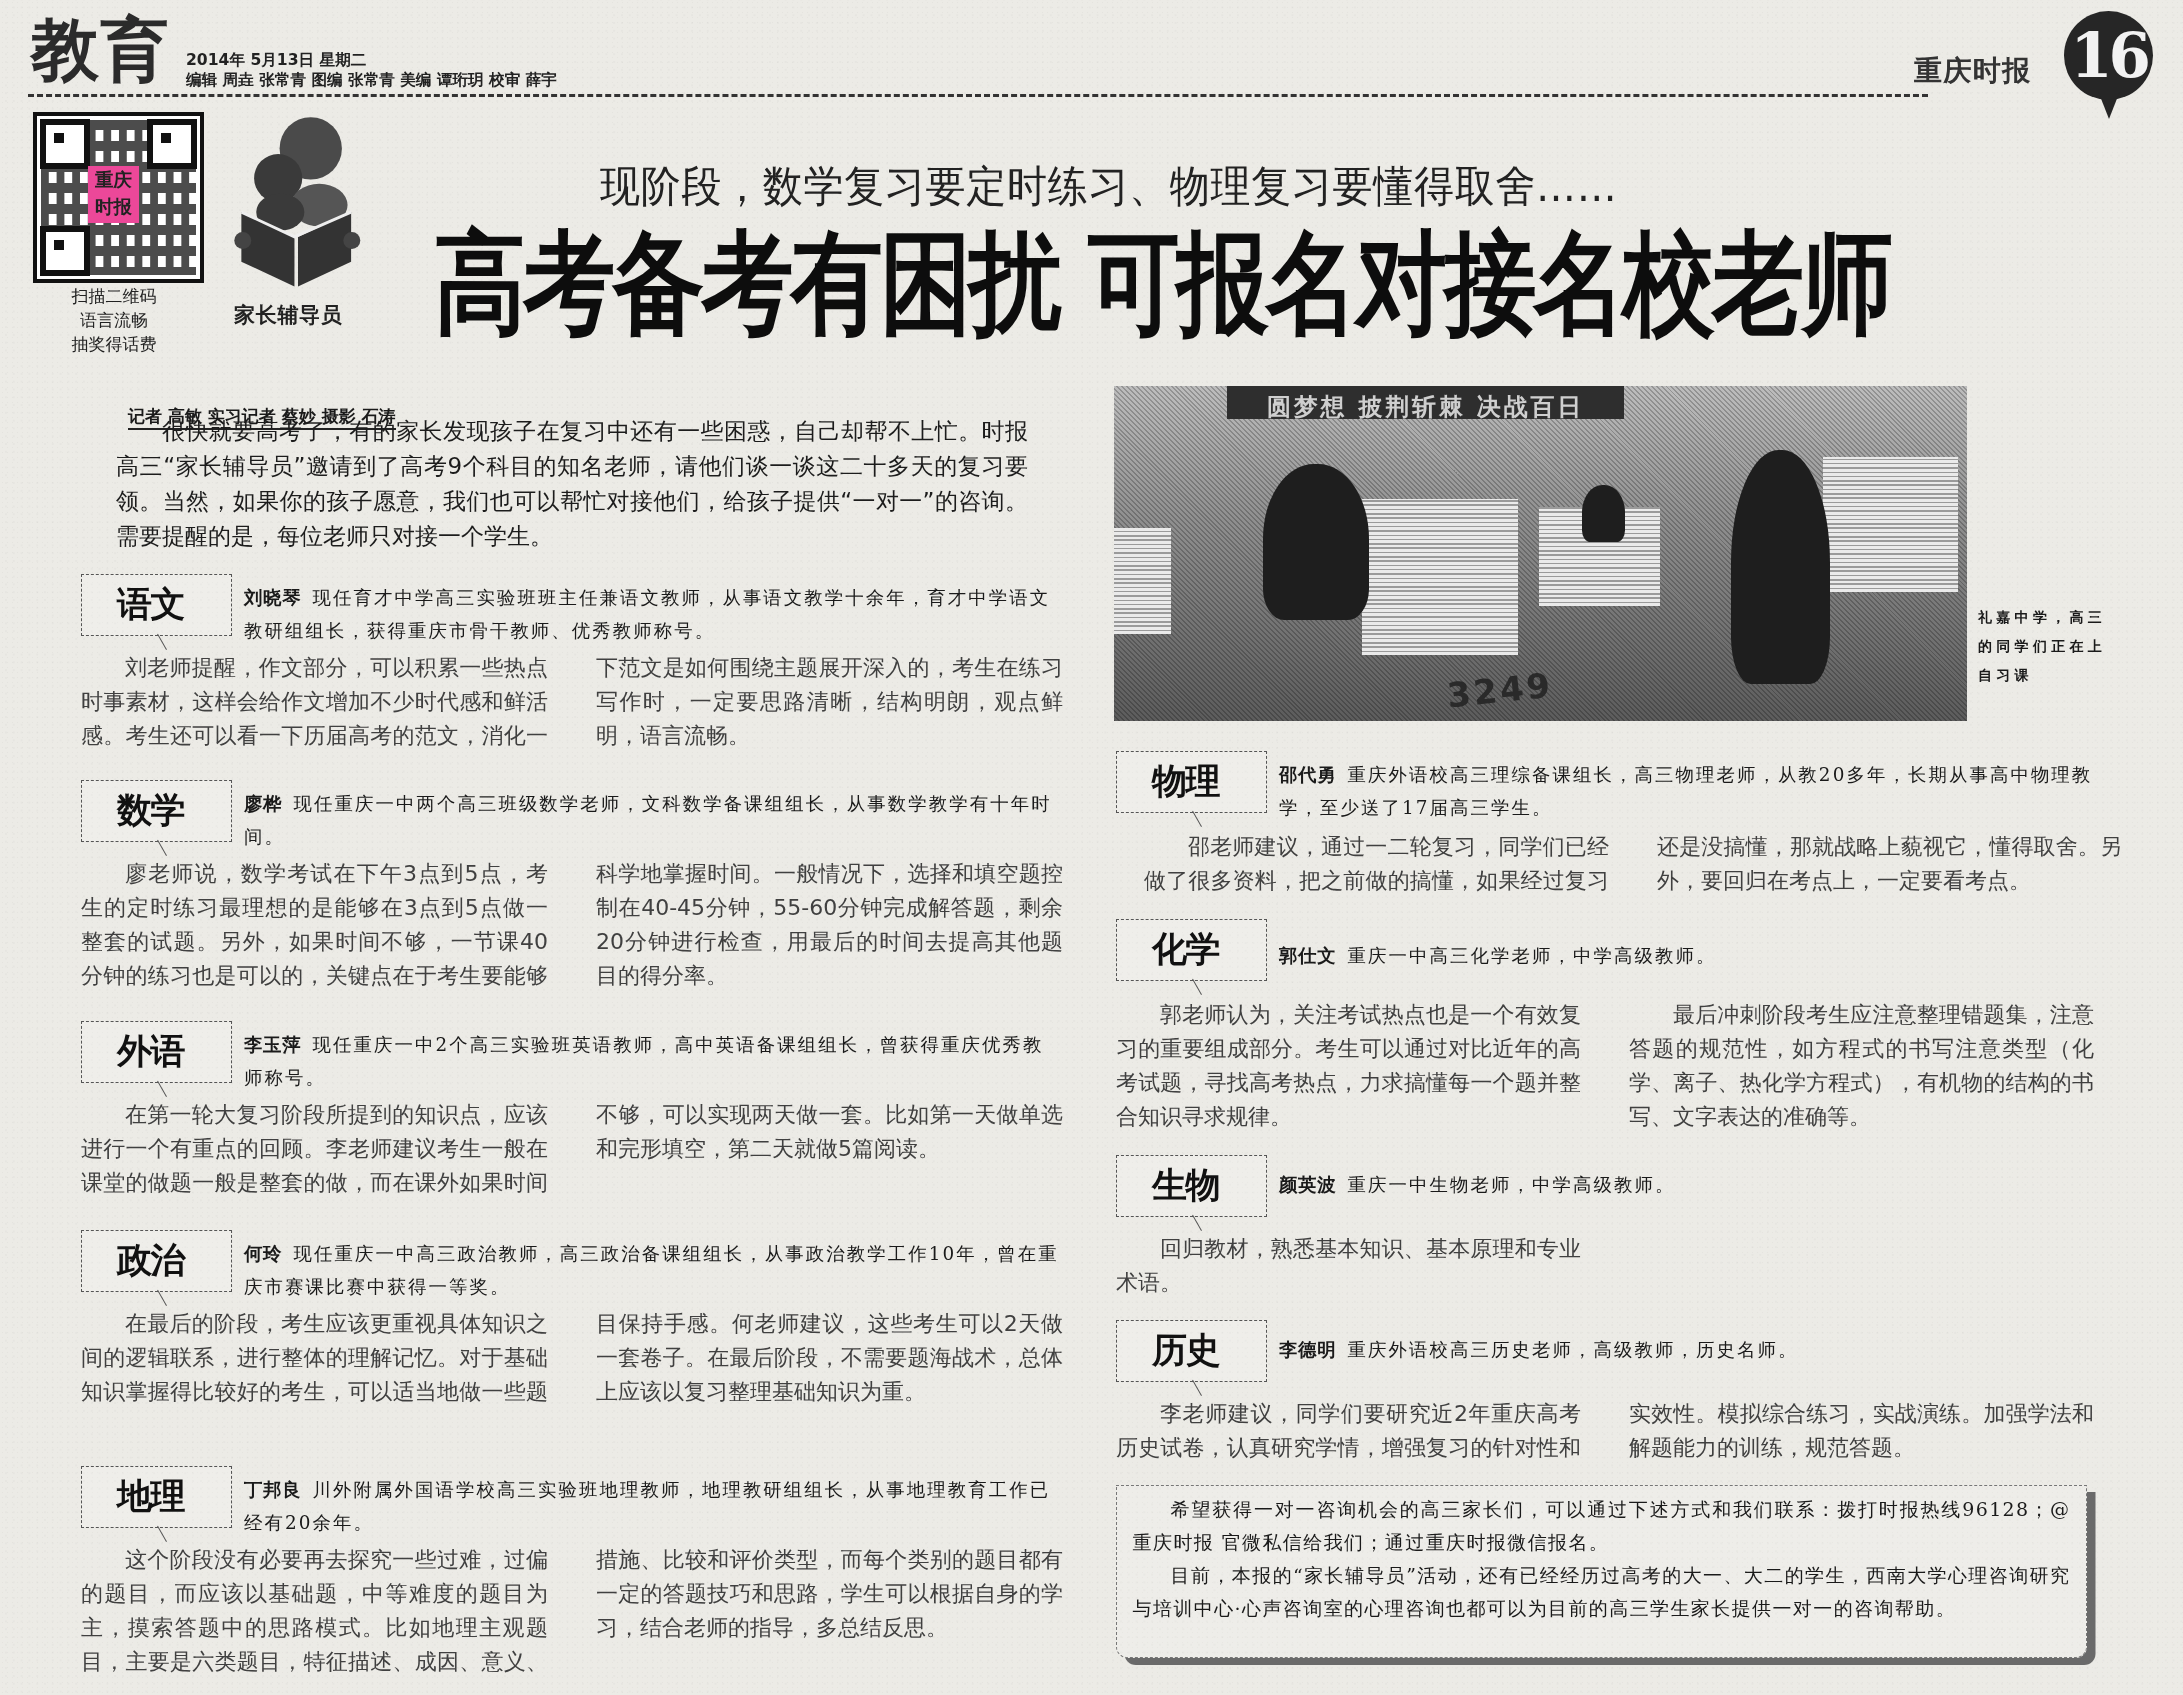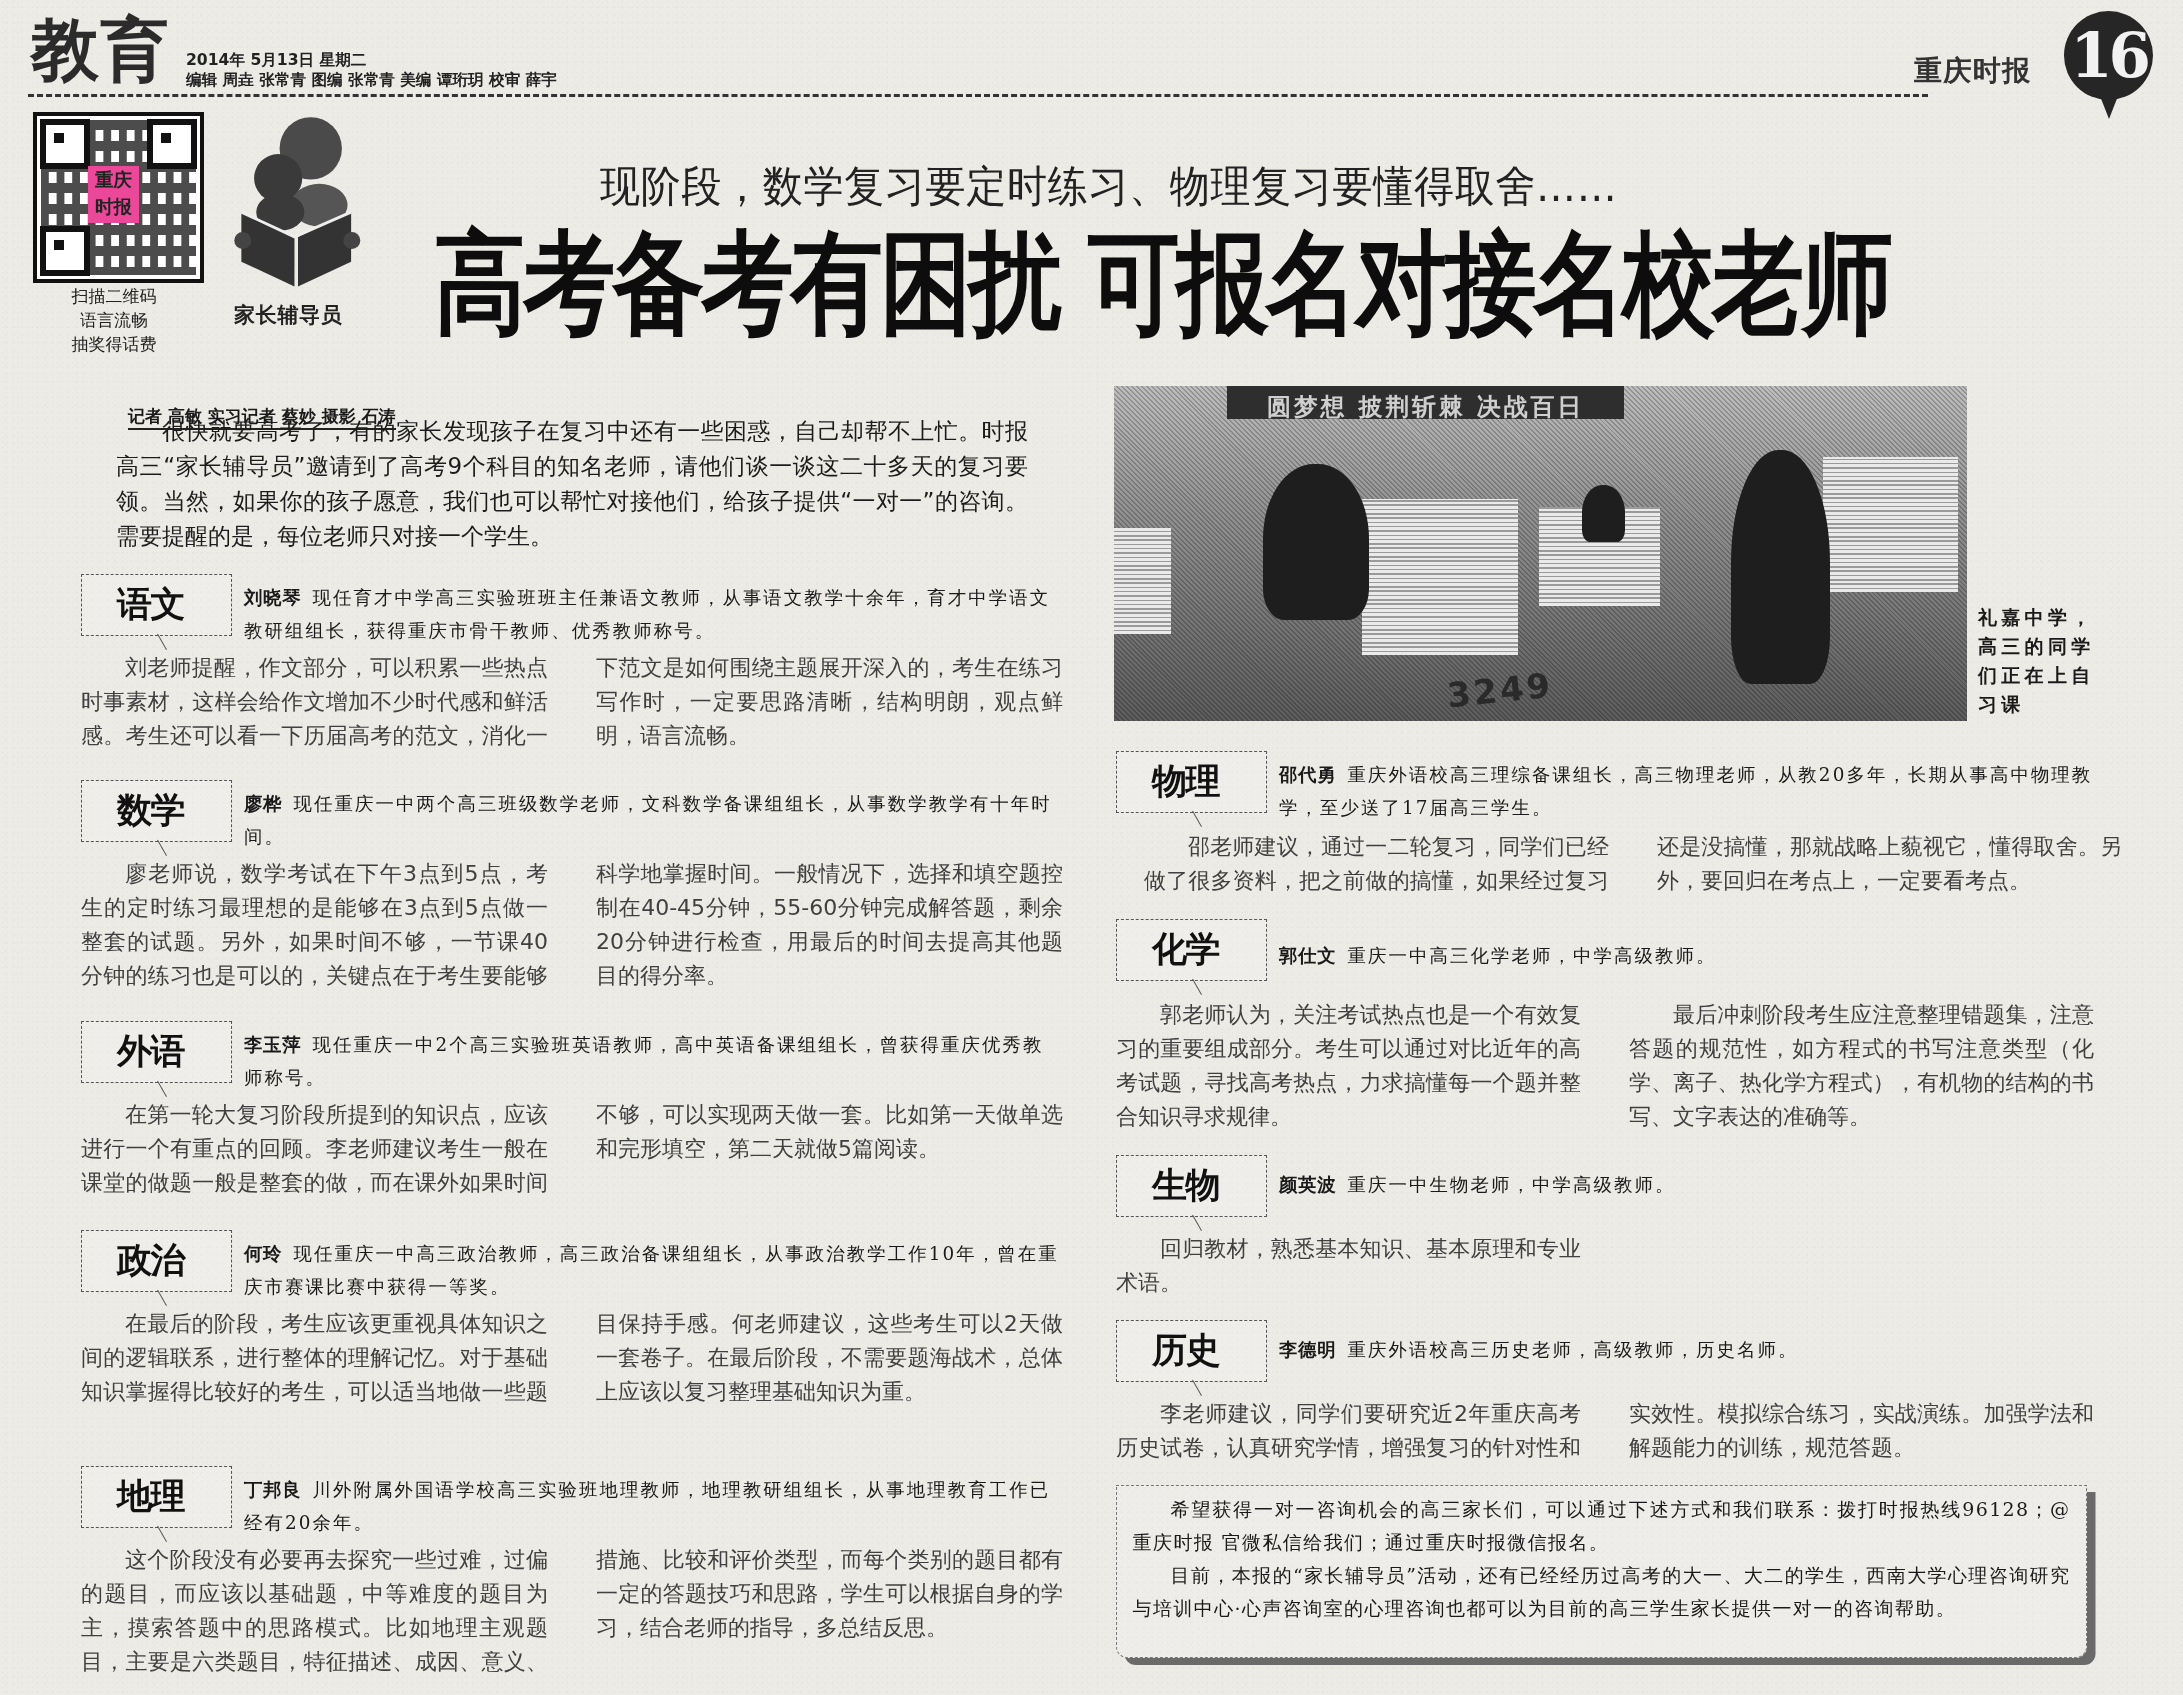--- a/index.html
+++ b/index.html
@@ -125,21 +125,21 @@
     position: absolute; border-radius: 48% 48% 20% 20%; background: #1e1e1e;
   }
   .photo .paperstack {
     position: absolute; background: repeating-linear-gradient(0deg, #eaeaea 0 2.8px, #9a9a9a 2.8px 4.3px);
   }
   .photo .desk-num {
     position: absolute; left: 333px; top: 284px; font-size: 34px; color: #2a2a2a; font-weight: bold;
     transform: rotate(-6deg); letter-spacing: 2.8px;
   }
   .photo-caption {
-    left: 1978px; top: 603px; width: 135px; font-size: 19px; font-weight: bold; line-height: 29px;
+    left: 1978px; top: 603px; width: 135px; font-size: 14px; font-weight: bold; line-height: 29px;
     color: #1a1a1a; letter-spacing: 4.3px;
   }
 
   
   .contact {
     left: 1116px; top: 1485px; width: 971px; height: 173px;
     border: 1.4px dashed #777; border-radius: 0 0 11.3px 11.3px;
     box-shadow: 8.5px 7px 0 #6a6a6a;
     background: rgba(255,255,255,0.12);
     padding: 7px 15.6px; box-sizing: border-box;

